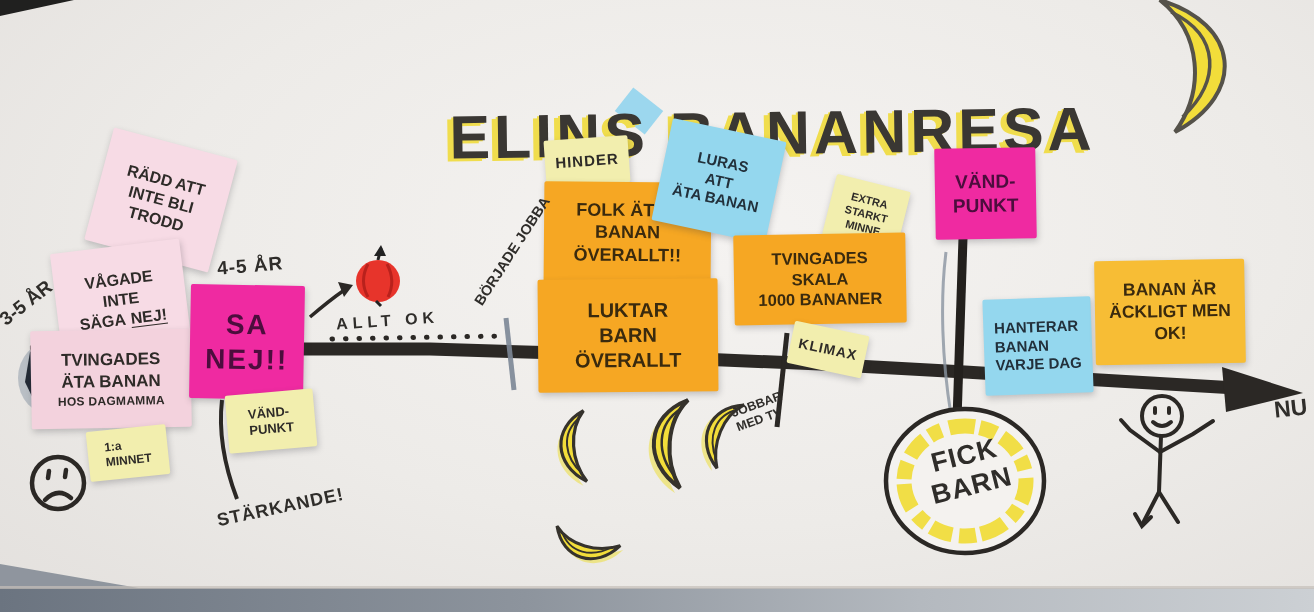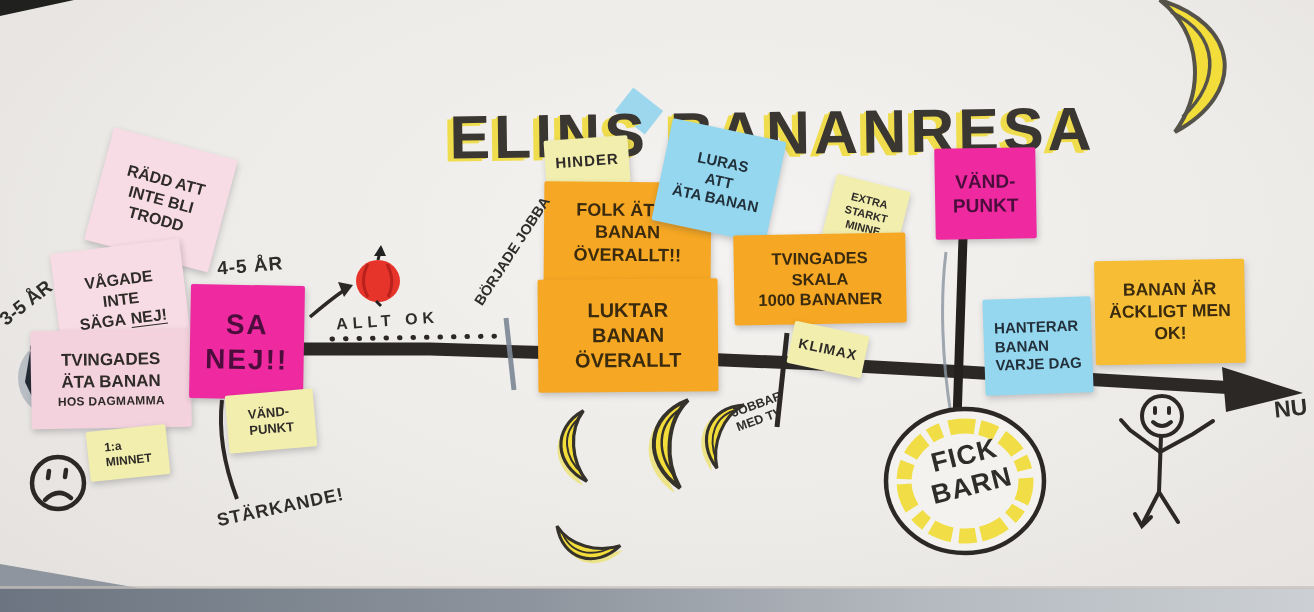--- a/index.html
+++ b/index.html
@@ -218,21 +218,21 @@
   </div>
 
   <div class="note c-orange" id="n-folk">
     <span class="txt">FOLK ÄTER
 BANAN
 ÖVERALLT!!</span>
   </div>
 
   <div class="note c-orange" id="n-luktar">
     <span class="txt">LUKTAR
-BANAN
+BARN
 ÖVERALLT</span>
   </div>
 
   <div class="note c-blue" id="n-luras">
     <span class="txt">LURAS
 ATT
 ÄTA BANAN</span>
   </div>
 
   <div class="note c-yellow" id="n-extra">

